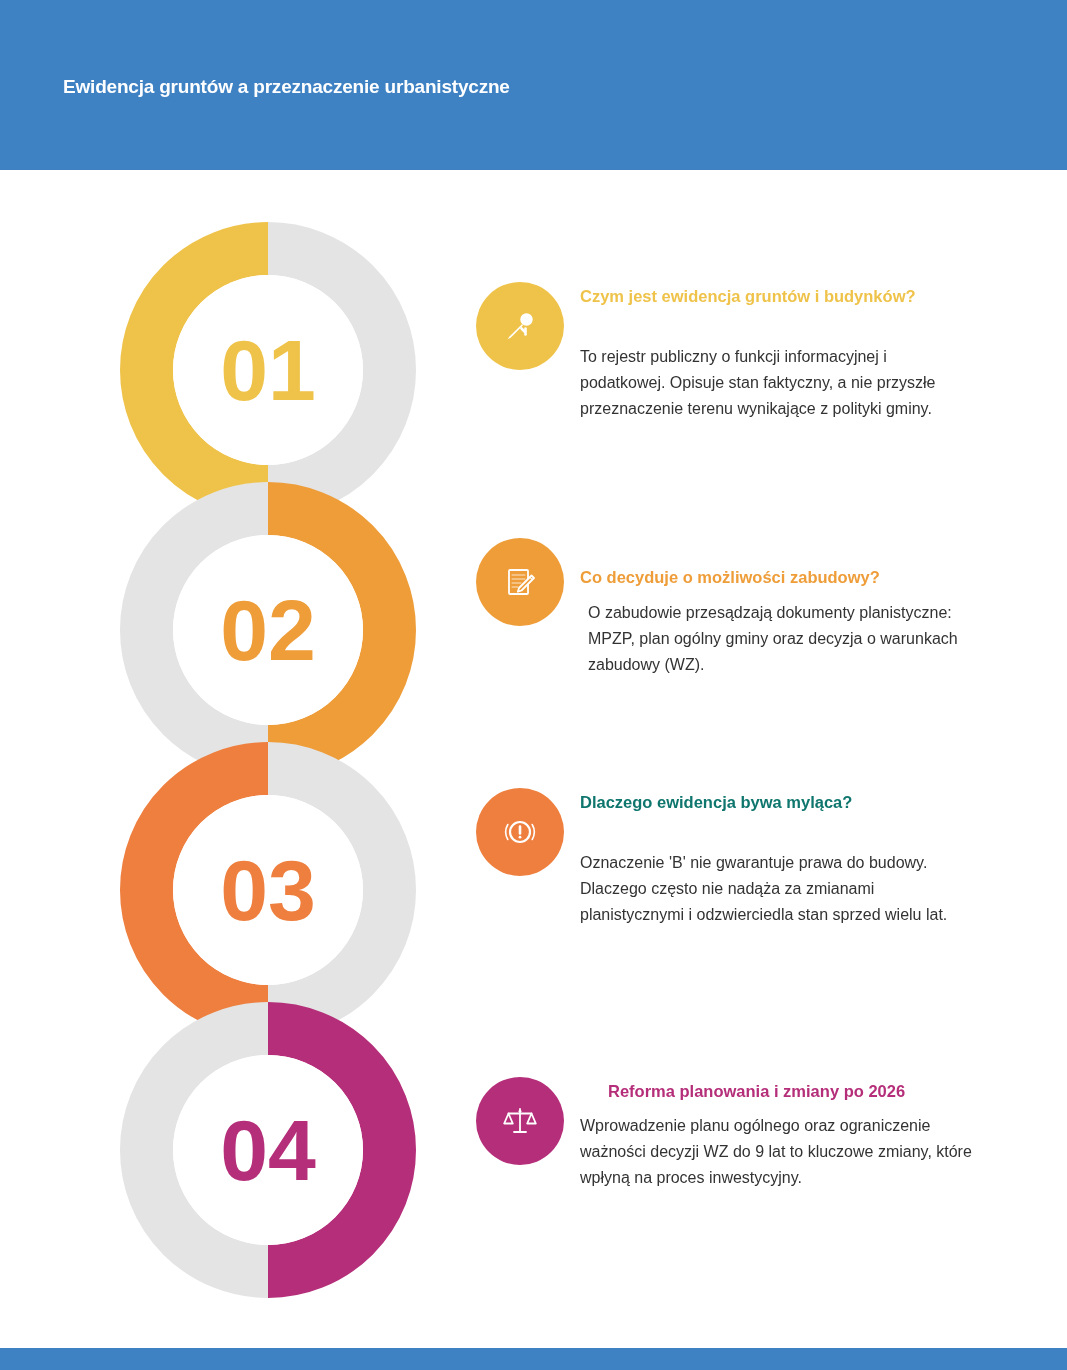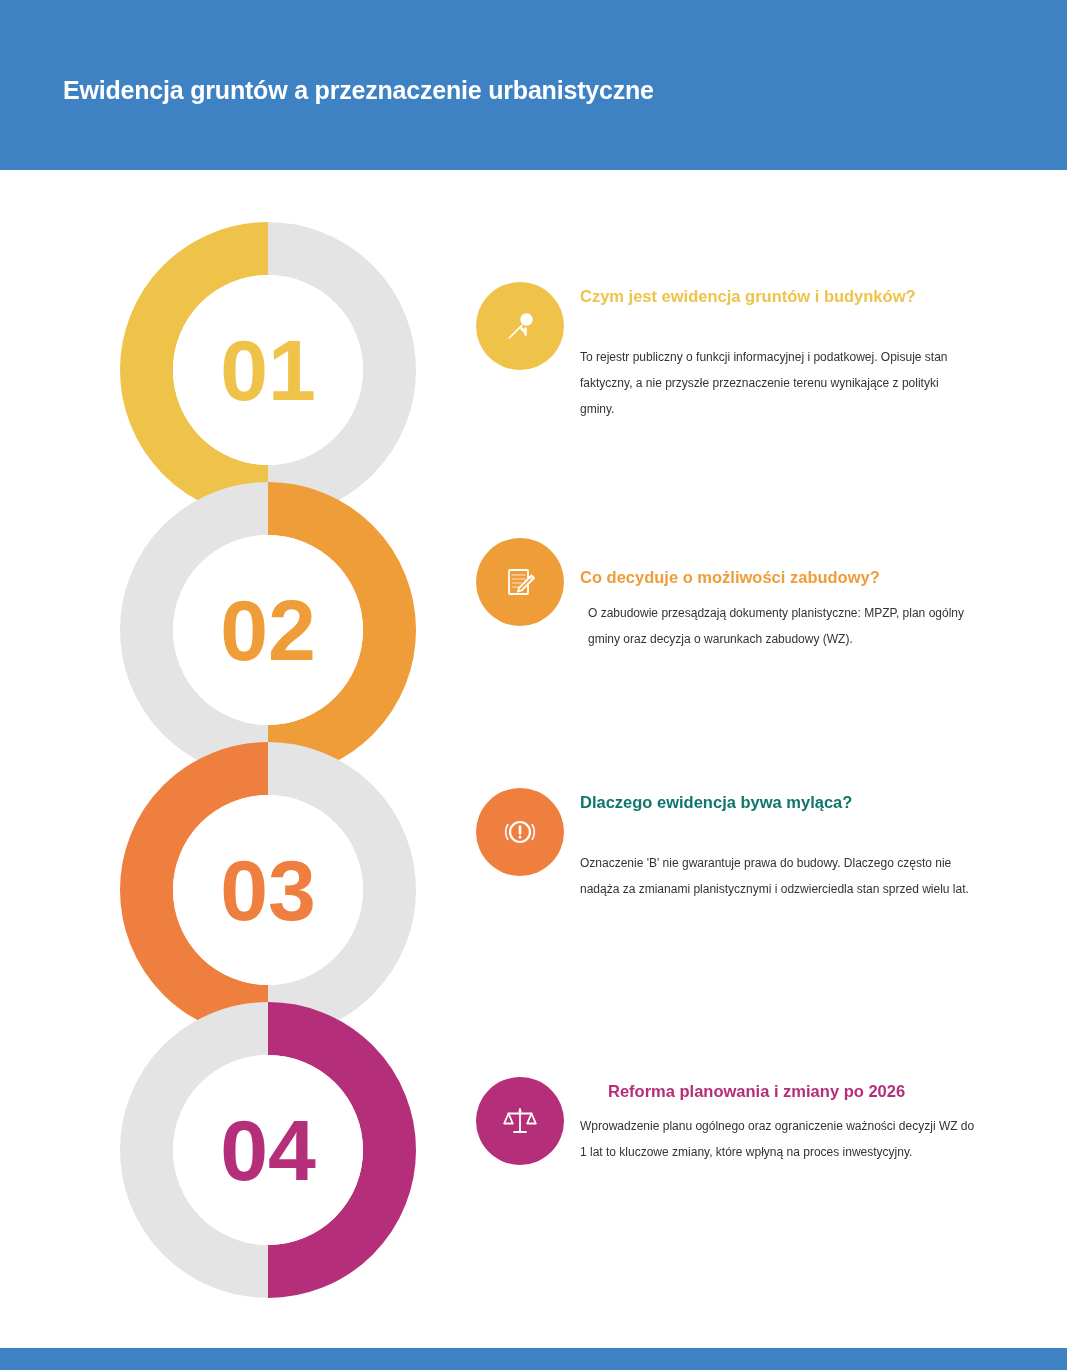--- a/index.html
+++ b/index.html
@@ -12,21 +12,21 @@
   }
   #page{position:relative;width:1067px;height:1370px;background:#fff;overflow:hidden;}
 
   
   .header{
     position:absolute;left:0;top:0;width:1067px;height:170px;
     background:#3e82c4;
   }
   .header-title{
     position:absolute;left:63px;top:76px;
-    font-size:25px;font-weight:bold;color:#ffffff;
+    font-size:19px;font-weight:bold;color:#ffffff;
     letter-spacing:-0.2px;
     white-space:nowrap;
   }
 
   
   .footer-bar{
     position:absolute;left:0;bottom:0;width:1067px;height:22px;
     background:#3e82c4;
   }
 
@@ -41,21 +41,21 @@
     display:flex;align-items:center;justify-content:center;
   }
   .step-icon svg{display:block;}
   .step-title{
     position:absolute;left:104px;
     font-size:16.5px;font-weight:bold;line-height:20px;
     white-space:nowrap;
   }
   .step-body{
     position:absolute;left:104px;
-    font-size:12px;line-height:26px;color:#333333;
+    font-size:16px;line-height:26px;color:#333333;
     width:395px;
   }
 
   
   #step-1{top:282px;}
   #step-1 .step-title{top:4px;}
   #step-1 .step-body{top:62px;}
 
   #step-2{top:538px;}
   #step-2 .step-title{top:4px;}
@@ -173,20 +173,20 @@
         <svg width="40" height="40" viewBox="0 0 40 40" fill="none" stroke="#ffffff" stroke-width="1.8" stroke-linecap="round" stroke-linejoin="round">
           <path d="M20 8 V31"></path>
           <path d="M8.5 12.5 H31.5"></path>
           <path d="M14 31 H26"></path>
           <path d="M8.5 12.5 L4.2 22.5 H12.8 Z"></path>
           <path d="M31.5 12.5 L27.2 22.5 H35.8 Z"></path>
           <circle cx="20" cy="10.2" r="1.4" fill="#ffffff" stroke="none"></circle>
         </svg>
       </div>
       <div class="step-title" style="color:#B52E79;margin-left:28px;">Reforma planowania i zmiany po 2026</div>
-      <div class="step-body">Wprowadzenie planu ogólnego oraz ograniczenie ważności decyzji WZ do 1 lat to kluczowe zmiany, które wpłyną na proces inwestycyjny.</div>
+      <div class="step-body">Wprowadzenie planu ogólnego oraz ograniczenie ważności decyzji WZ do 9 lat to kluczowe zmiany, które wpłyną na proces inwestycyjny.</div>
     </div>
 
   </div>
 
   <div class="footer-bar"></div>
 
 </div>
 
 </body></html>

